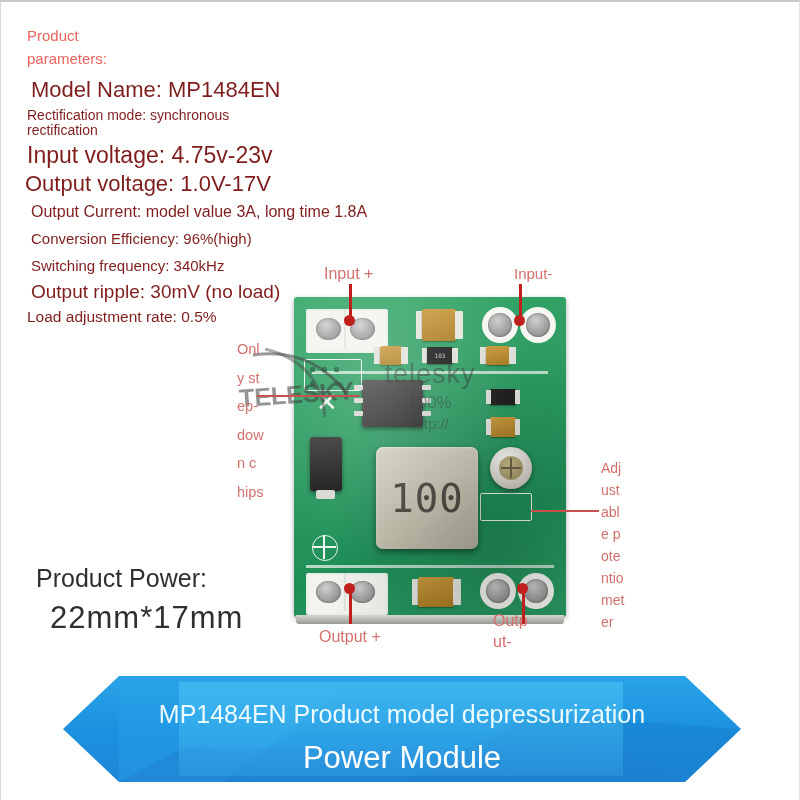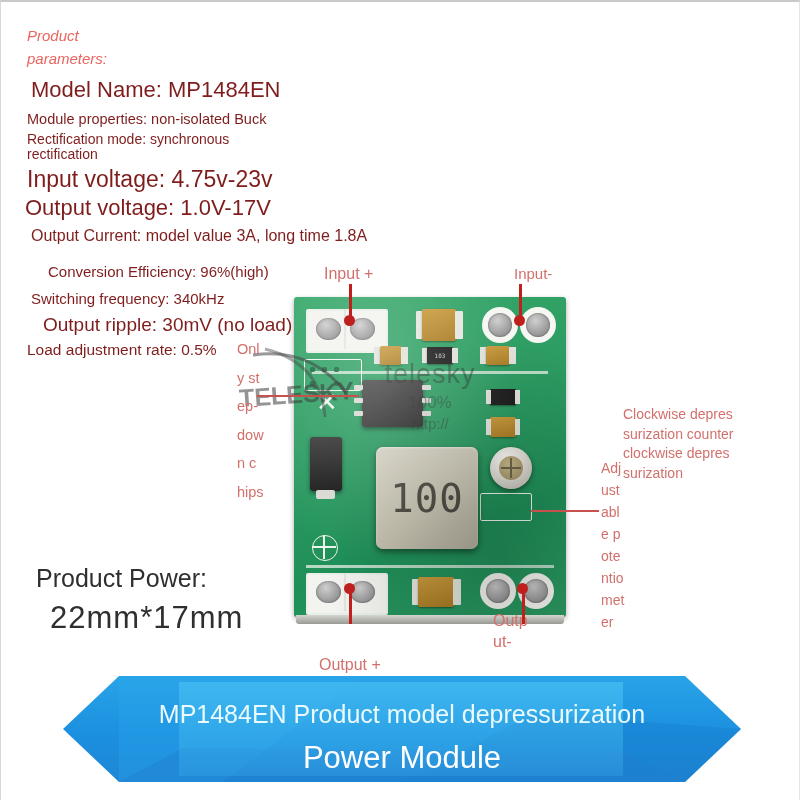--- a/index.html
+++ b/index.html
@@ -18,42 +18,42 @@
     border-right:1px solid #e4e4e4;
     box-sizing:border-box;
   }
 
   
   .specs{position:absolute;left:0;top:0;width:470px;}
   .spec-head{
     color:#e8655f;font-size:15px;line-height:23px;
     padding-left:26px;padding-top:22px;
   }
-  .spec-head span{display:block;font-style:italic;}
+  .spec-head span{display:block;}
   .spec-line{color:#7f1d1d;white-space:pre-wrap;}
   .s-model{font-size:22px;padding-left:30px;margin-top:7px;}
   .s-mod{font-size:14.5px;padding-left:26px;margin-top:8px;}
   .s-rect{font-size:14px;padding-left:26px;margin-top:5px;line-height:15px;width:235px;}
   .s-in{font-size:23px;padding-left:26px;margin-top:4px;}
   .s-out{font-size:22px;padding-left:24px;margin-top:2px;}
   .s-cur{font-size:16px;padding-left:30px;margin-top:6px;}
-  .s-eff{font-size:15px;padding-left:47px;margin-top:18px;}
+  .s-eff{font-size:15px;padding-left:30px;margin-top:9px;}
   .s-sw{font-size:15px;padding-left:30px;margin-top:10px;}
-  .s-rip{font-size:19px;padding-left:42px;margin-top:7px;}
+  .s-rip{font-size:19px;padding-left:30px;margin-top:7px;}
   .s-load{font-size:15.5px;padding-left:26px;margin-top:5px;}
 
   
   .size-title{position:absolute;left:35px;top:562px;font-size:25px;color:#2f2f2f;}
   .size-value{position:absolute;left:49px;top:598px;font-size:31px;color:#2f2f2f;letter-spacing:1px;}
 
   
   .anno{position:absolute;color:#d2706c;}
   .anno-input-p{left:323px;top:263px;font-size:16px;}
   .anno-input-n{left:484px;top:263px;font-size:15px;margin-left:29px;}
-  .anno-output-p{left:318px;top:626px;font-size:16px;margin-top:28px;}
+  .anno-output-p{left:318px;top:626px;font-size:16px;}
   .anno-output-n{left:492px;top:608px;font-size:16px;width:42px;line-height:21px;word-break:break-all;}
   .anno-only{left:236px;top:333px;font-size:14.5px;width:27px;line-height:28.5px;word-break:break-all;}
   .anno-pot{left:600px;top:455px;font-size:14px;width:26px;line-height:22px;word-break:break-all;}
   .anno-cw{left:622px;top:403px;font-size:14px;width:112px;line-height:19.5px;word-break:break-all;}
 
   .lead{position:absolute;background:#c0201d;}
   .lead-v{width:3px;}
   .lead-h{height:1.5px;background:#c8514e;}
   .dot{position:absolute;width:11px;height:11px;border-radius:50%;background:#c0201d;}
 
@@ -174,21 +174,20 @@
 <body>
 
 <div class="page">
 
   <div class="specs">
     <div class="spec-head">
       <span>Product</span>
       <span>parameters:</span>
     </div>
     <div class="spec-line s-model">Model Name: MP1484EN</div>
-    <div class="spec-line s-mod">Module properties: non-isolated Buck</div>
     <div class="spec-line s-rect">Rectification mode: synchronous rectification</div>
     <div class="spec-line s-in">Input voltage: 4.75v-23v</div>
     <div class="spec-line s-out">Output voltage: 1.0V-17V</div>
     <div class="spec-line s-cur">Output Current: model value 3A, long time 1.8A</div>
     <div class="spec-line s-eff">Conversion Efficiency: 96%(high)</div>
     <div class="spec-line s-sw">Switching frequency: 340kHz</div>
     <div class="spec-line s-rip">Output ripple: 30mV (no load)</div>
     <div class="spec-line s-load">Load adjustment rate: 0.5%</div>
   </div>
 
@@ -314,21 +313,20 @@
   <div class="anno anno-output-n">Output-</div>
   <div class="lead lead-v" style="left:521px;top:586px;height:36px;"></div>
   <div class="dot" style="left:516px;top:581px;"></div>
 
   <div class="anno anno-only">Only step-down chips</div>
   <div class="lead lead-h" style="left:256px;top:393px;width:102px;"></div>
 
   <div class="anno anno-pot">Adjustable potentiometer</div>
   <div class="lead lead-h" style="left:530px;top:508px;width:68px;"></div>
 
-  <div class="anno anno-cw">Clockwise depressurization counterclockwise depressurization</div>
 
   <div class="banner">
     <svg class="banner-inner" viewBox="0 0 678 110" preserveAspectRatio="none">
       <defs>
         <linearGradient id="bg1" x1="0" y1="0" x2="0" y2="1">
           <stop offset="0%" stop-color="#29a3e8"></stop>
           <stop offset="55%" stop-color="#1b90df"></stop>
           <stop offset="100%" stop-color="#1f86d6"></stop>
         </linearGradient>
       </defs>

